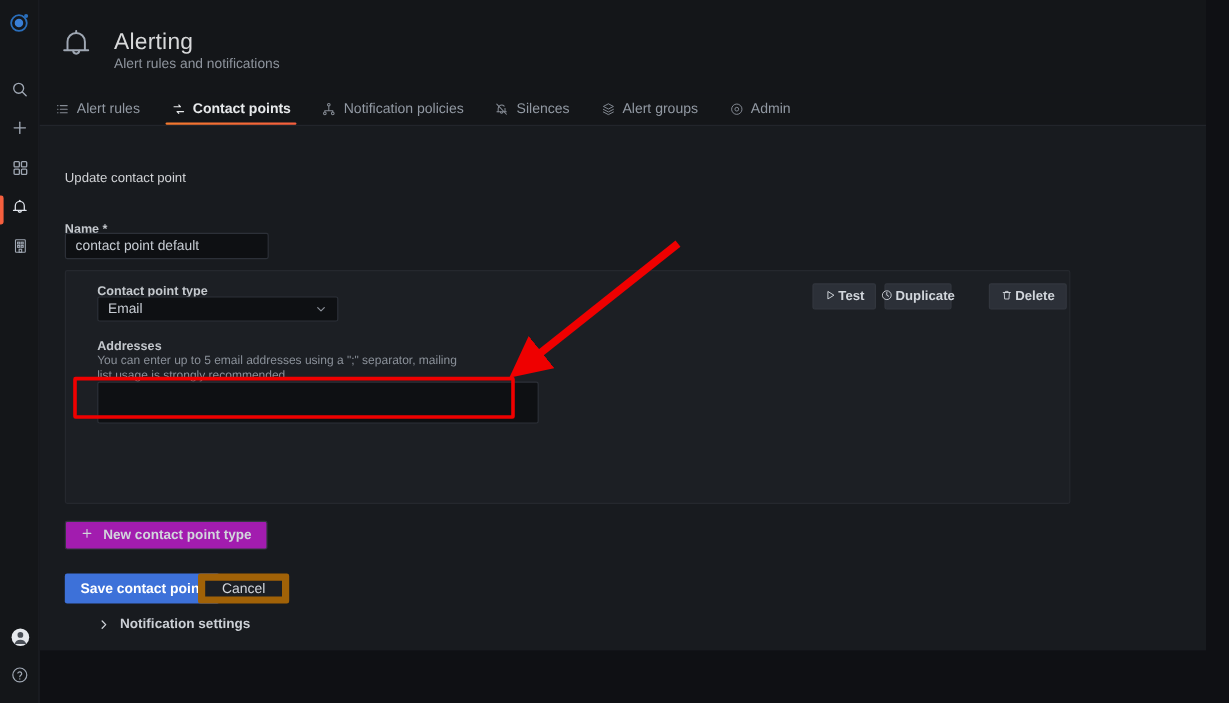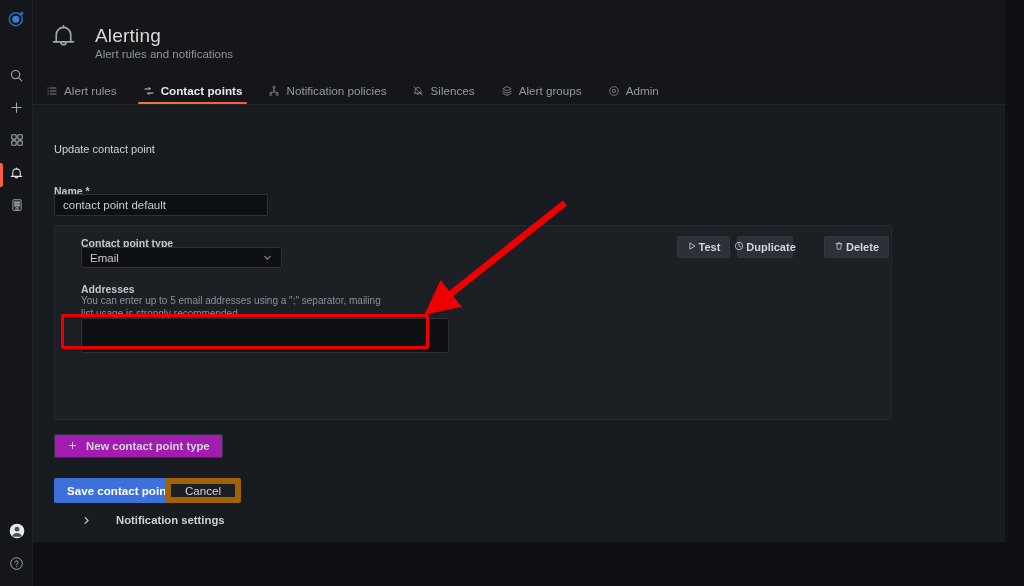--- a/index.html
+++ b/index.html
@@ -71,21 +71,21 @@
   
   #form-area { position: absolute; left: 0; top: 105px; width: 972px; height: 437px; }
   #form-heading {
     position: absolute; left: 21px; top: 38px;
     font-size: 11px; color: #d0d2d5;
   }
   .fld-label { font-size: 10.5px; font-weight: bold; color: #c4c8cd; }
   #name-label { position: absolute; left: 21px; top: 80px; }
   #name-input {
     position: absolute; left: 21px; top: 89px;
-    width: 214px; height: 22px;
+    width: 170px; height: 22px;
     background: #0e1013; border: 1px solid #2c3038; border-radius: 2px;
     color: #c7ccd3; font-size: 11.5px; font-family: "Liberation Sans", sans-serif;
     padding: 0 8px;
   }
 
   
   #panel {
     position: absolute; left: 21px; top: 120px;
     width: 838px; height: 195px;
     background: #1c1f24; border: 1px solid #25282e; border-radius: 2px;
@@ -115,21 +115,21 @@
   }
   #addr-box {
     position: absolute; left: 26px; top: 92px;
     width: 368px; height: 35px;
     background: #0e1013; border: 1px solid #2c3038; border-radius: 2px;
     resize: none; color: #c7ccd3; font-size: 11.5px; padding: 6px 8px;
     font-family: "Liberation Sans", sans-serif;
   }
 
   .collapse-row {
-    position: absolute; left: 26px; display: flex; align-items: center; gap: 24px;
+    position: absolute; left: 26px; display: flex; align-items: center; gap: 8px;
     font-size: 11.3px; font-weight: bold; color: #ccd0d6; cursor: pointer;
   }
   .collapse-row .chev { display: flex; color: #ccd0d6; }
 
   #new-type-btn {
     position: absolute; left: 21px; top: 329px;
     height: 24px; padding: 0 12px;
     background: #a21caf; border: 1px solid #32363e; border-radius: 2px;
     display: flex; align-items: center; gap: 8px;
     font-size: 11.3px; font-weight: bold; color: #d2d6dc; cursor: pointer;

